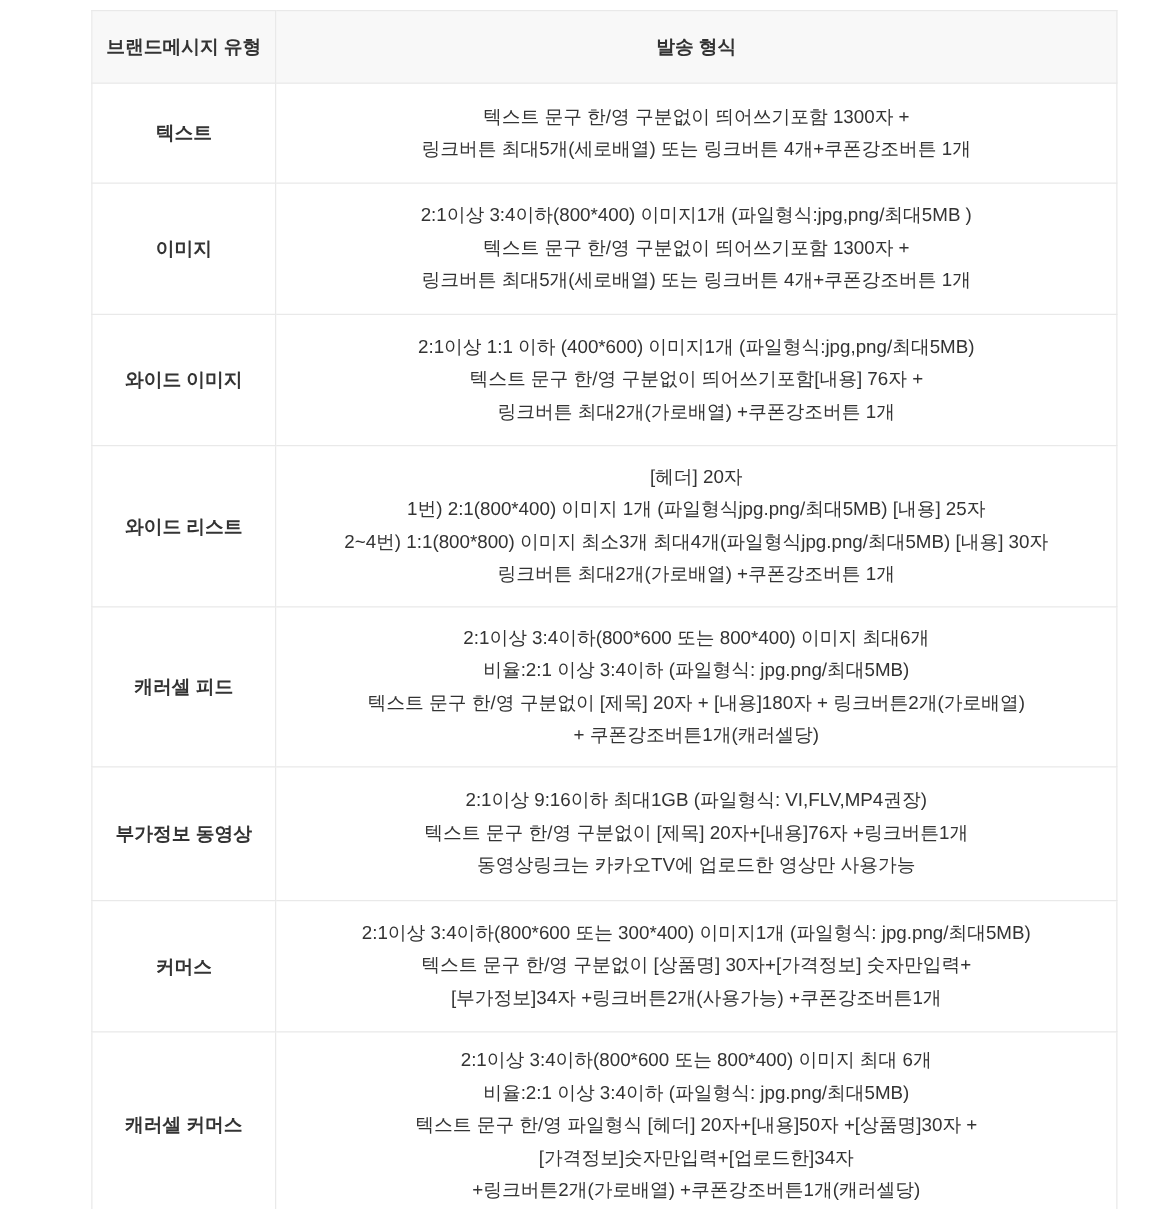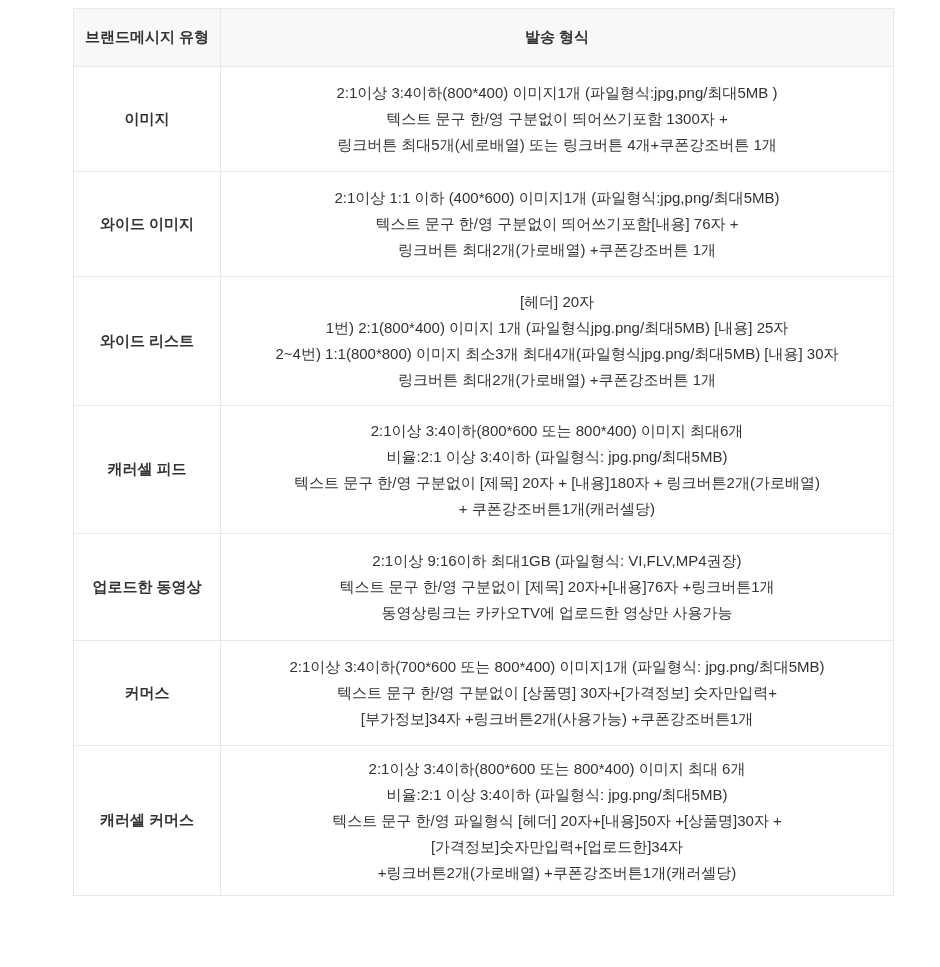--- a/index.html
+++ b/index.html
@@ -63,20 +63,27 @@
       <col class="type-col">
       <col class="format-col">
     </colgroup>
     <thead>
       <tr class="hrow">
         <th>브랜드메시지 유형</th>
         <th>발송 형식</th>
       </tr>
     </thead>
     <tbody>
+      <tr class="r0">
+        <td class="type-cell">텍스트</td>
+        <td class="format-cell">
+          <div class="line">텍스트 문구 한/영 구분없이 띄어쓰기포함 1300자 +</div>
+          <div class="line">링크버튼 최대5개(세로배열) 또는 링크버튼 4개+쿠폰강조버튼 1개</div>
+        </td>
+      </tr>
       <tr class="r1">
         <td class="type-cell">이미지</td>
         <td class="format-cell">
           <div class="line">2:1이상 3:4이하(800*400) 이미지1개  (파일형식:jpg,png/최대5MB )</div>
           <div class="line">텍스트 문구 한/영 구분없이 띄어쓰기포함 1300자 +</div>
           <div class="line">링크버튼 최대5개(세로배열) 또는 링크버튼 4개+쿠폰강조버튼 1개</div>
         </td>
       </tr>
       <tr class="r2">
         <td class="type-cell">와이드 이미지</td>
@@ -98,31 +105,31 @@
       <tr class="r4">
         <td class="type-cell">캐러셀 피드</td>
         <td class="format-cell">
           <div class="line">2:1이상 3:4이하(800*600 또는 800*400) 이미지 최대6개</div>
           <div class="line">비율:2:1 이상 3:4이하 (파일형식: jpg.png/최대5MB)</div>
           <div class="line">텍스트 문구 한/영 구분없이 [제목] 20자 + [내용]180자 + 링크버튼2개(가로배열)</div>
           <div class="line">+ 쿠폰강조버튼1개(캐러셀당)</div>
         </td>
       </tr>
       <tr class="r5">
-        <td class="type-cell">업로드한 동영상</td>
+        <td class="type-cell">부가정보 동영상</td>
         <td class="format-cell">
           <div class="line">2:1이상 9:16이하 최대1GB (파일형식: VI,FLV,MP4권장)</div>
           <div class="line">텍스트 문구 한/영 구분없이 [제목] 20자+[내용]76자 +링크버튼1개</div>
           <div class="line">동영상링크는 카카오TV에 업로드한 영상만 사용가능</div>
         </td>
       </tr>
       <tr class="r6">
         <td class="type-cell">커머스</td>
         <td class="format-cell">
-          <div class="line">2:1이상 3:4이하(700*600 또는 800*400) 이미지1개 (파일형식: jpg.png/최대5MB)</div>
+          <div class="line">2:1이상 3:4이하(800*600 또는 300*400) 이미지1개 (파일형식: jpg.png/최대5MB)</div>
           <div class="line">텍스트 문구 한/영 구분없이 [상품명] 30자+[가격정보] 숫자만입력+</div>
           <div class="line">[부가정보]34자 +링크버튼2개(사용가능) +쿠폰강조버튼1개</div>
         </td>
       </tr>
       <tr class="r7">
         <td class="type-cell">캐러셀 커머스</td>
         <td class="format-cell">
           <div class="line">2:1이상 3:4이하(800*600 또는 800*400) 이미지 최대 6개</div>
           <div class="line">비율:2:1 이상 3:4이하 (파일형식: jpg.png/최대5MB)</div>
           <div class="line">텍스트 문구 한/영 파일형식 [헤더] 20자+[내용]50자 +[상품명]30자 +</div>

